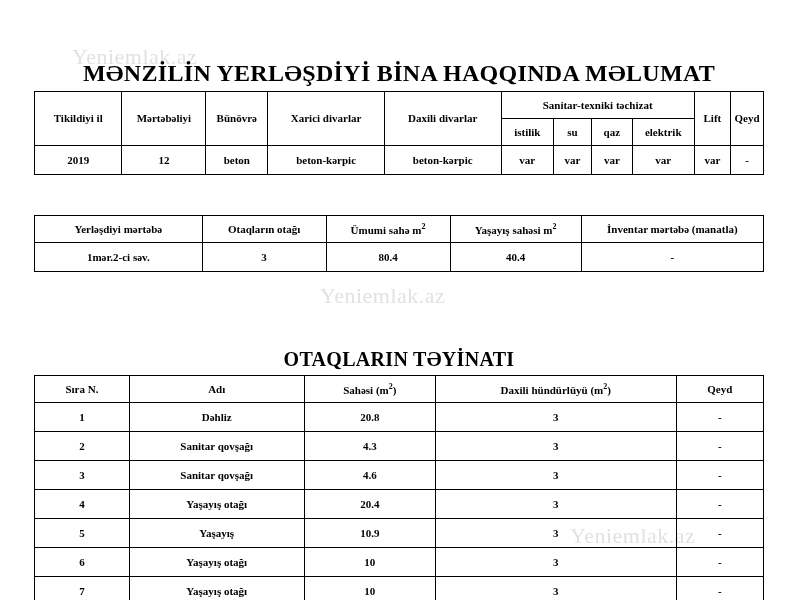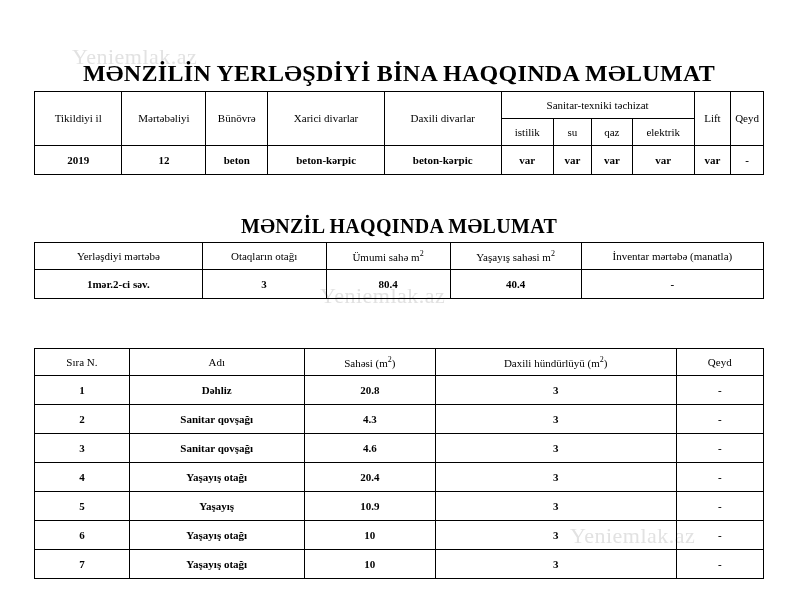--- a/index.html
+++ b/index.html
@@ -53,21 +53,21 @@
   }
   table.doc th, table.doc td {
     border: 1px solid #000000;
     text-align: center;
     vertical-align: middle;
     padding: 3px 2px;
     font-size: 11px;
     line-height: 1.15;
   }
   table.doc th {
-    font-weight: normal;
+    font-weight: bold;
   }
   table.doc td {
     font-weight: bold;
   }
   .rowtall th, .rowtall td { height: 20px; }
   .datarow td { height: 22px; }
 
   
   #sec1 { left: 34px; top: 60px; width: 730px; }
   #sec1 .section-title { font-size: 24px; }
@@ -135,21 +135,20 @@
           <td>var</td>
           <td>var</td>
           <td>var</td>
           <td>-</td>
         </tr>
       </tbody>
     </table>
   </div>
 
   <div class="section" id="sec2">
-    <div class="section-title">MƏNZİL HAQQINDA MƏLUMAT</div>
     <table class="doc">
       <colgroup>
         <col style="width:23%">
         <col style="width:17%">
         <col style="width:17%">
         <col style="width:18%">
         <col style="width:25%">
       </colgroup>
       <thead>
         <tr class="rowtall">
@@ -166,20 +165,21 @@
           <td>3</td>
           <td>80.4</td>
           <td>40.4</td>
           <td>-</td>
         </tr>
       </tbody>
     </table>
   </div>
 
   <div class="section" id="sec3">
+    <div class="section-title">OTAQLARIN TƏYİNATI</div>
     <table class="doc">
       <colgroup>
         <col style="width:13%">
         <col style="width:24%">
         <col style="width:18%">
         <col style="width:33%">
         <col style="width:12%">
       </colgroup>
       <thead>
         <tr class="rowtall">

